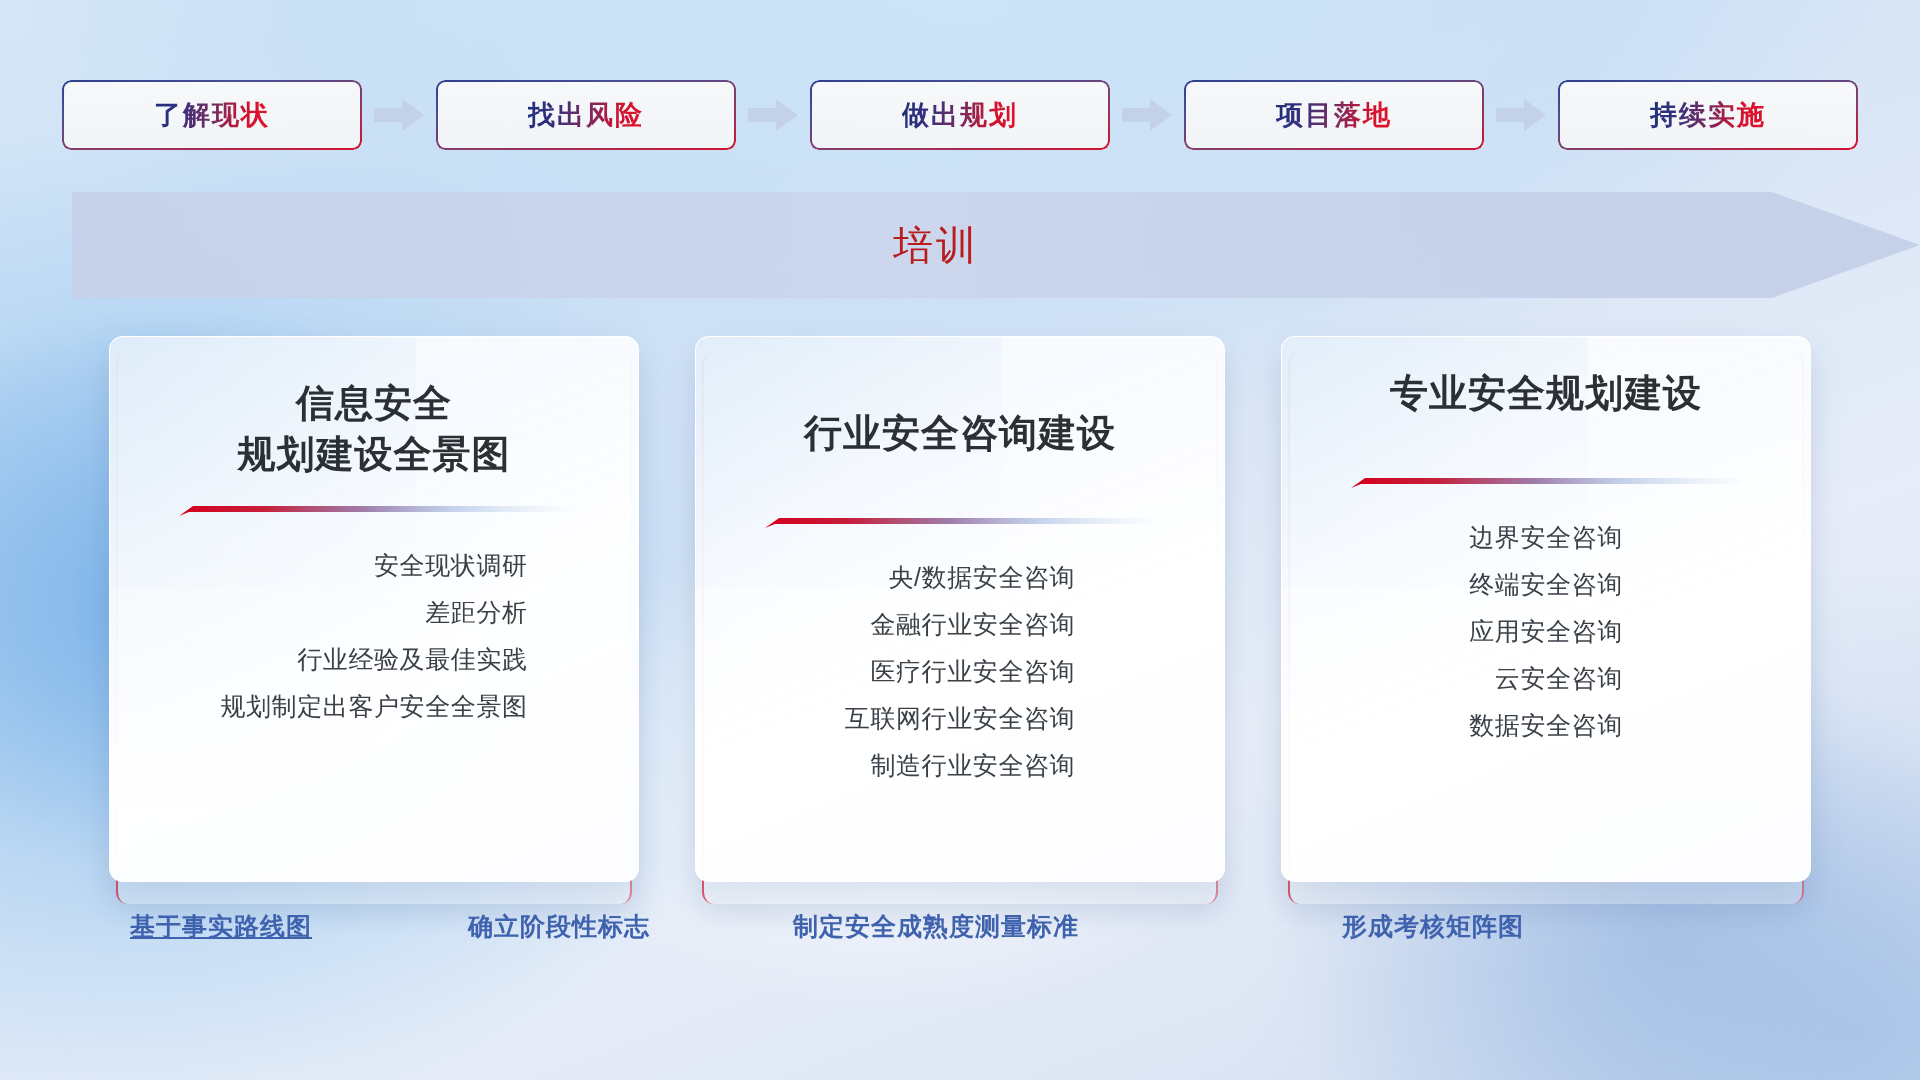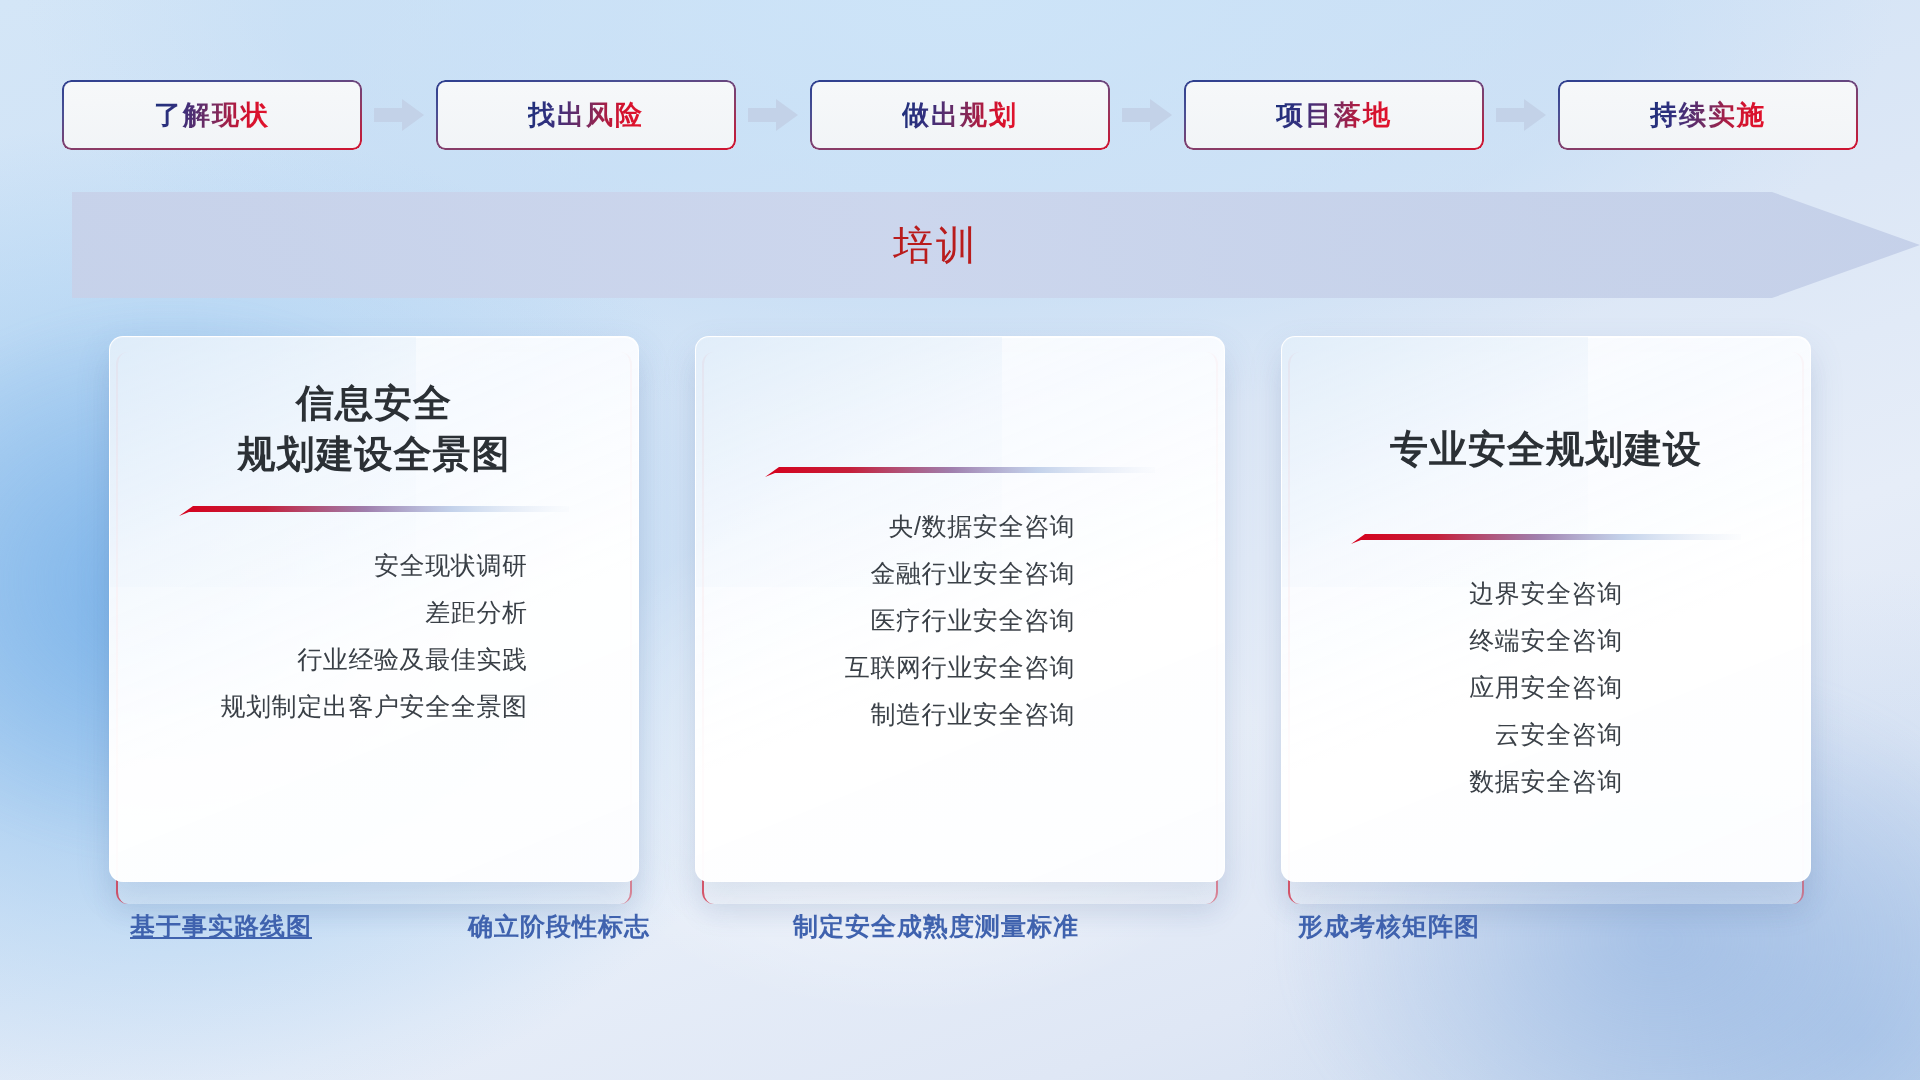--- a/index.html
+++ b/index.html
@@ -317,20 +317,21 @@
         <div class="card-list-item">行业经验及最佳实践</div>
         <div class="card-list-item">规划制定出客户安全全景图</div>
       </div>
     </div>
   </div>
 
   <div class="card">
     <div class="card-underlay"></div>
     <div class="card-face"></div>
     <div class="card-inner" style="padding-top:72px;">
+      <div class="card-title">行业安全咨询建设</div>
       <div class="divider-wrap" style="margin-top:58px;">
         <svg viewBox="0 0 390 14" preserveAspectRatio="none">
           <defs>
             <linearGradient id="divGrad2" x1="0" y1="0" x2="1" y2="0">
               <stop offset="0%" stop-color="#d6001c" stop-opacity="1"></stop>
               <stop offset="22%" stop-color="#c31430" stop-opacity="0.95"></stop>
               <stop offset="48%" stop-color="#8a6099" stop-opacity="0.8"></stop>
               <stop offset="70%" stop-color="#9fb6dd" stop-opacity="0.6"></stop>
               <stop offset="100%" stop-color="#cfdcef" stop-opacity="0.05"></stop>
             </linearGradient>
@@ -344,21 +345,21 @@
         <div class="card-list-item">医疗行业安全咨询</div>
         <div class="card-list-item">互联网行业安全咨询</div>
         <div class="card-list-item">制造行业安全咨询</div>
       </div>
     </div>
   </div>
 
   <div class="card">
     <div class="card-underlay"></div>
     <div class="card-face"></div>
-    <div class="card-inner" style="padding-top:88px;">
+    <div class="card-inner" style="padding-top:32px;">
       <div class="card-title">专业安全规划建设</div>
       <div class="divider-wrap" style="margin-top:58px;">
         <svg viewBox="0 0 390 14" preserveAspectRatio="none">
           <defs>
             <linearGradient id="divGrad3" x1="0" y1="0" x2="1" y2="0">
               <stop offset="0%" stop-color="#d6001c" stop-opacity="1"></stop>
               <stop offset="22%" stop-color="#c31430" stop-opacity="0.95"></stop>
               <stop offset="48%" stop-color="#8a6099" stop-opacity="0.8"></stop>
               <stop offset="70%" stop-color="#9fb6dd" stop-opacity="0.6"></stop>
               <stop offset="100%" stop-color="#cfdcef" stop-opacity="0.05"></stop>
@@ -375,14 +376,14 @@
         <div class="card-list-item">数据安全咨询</div>
       </div>
     </div>
   </div>
 </div>
 
 <div class="footnotes">
   <div class="footnote" style="left:130px;text-decoration:underline;">基于事实路线图</div>
   <div class="footnote" style="left:468px;">确立阶段性标志</div>
   <div class="footnote" style="left:793px;">制定安全成熟度测量标准</div>
-  <div class="footnote" style="left:1298px;text-align:right;">形成考核矩阵图</div>
+  <div class="footnote" style="left:1342px;text-align:right;">形成考核矩阵图</div>
 </div>
 
 </body></html>

